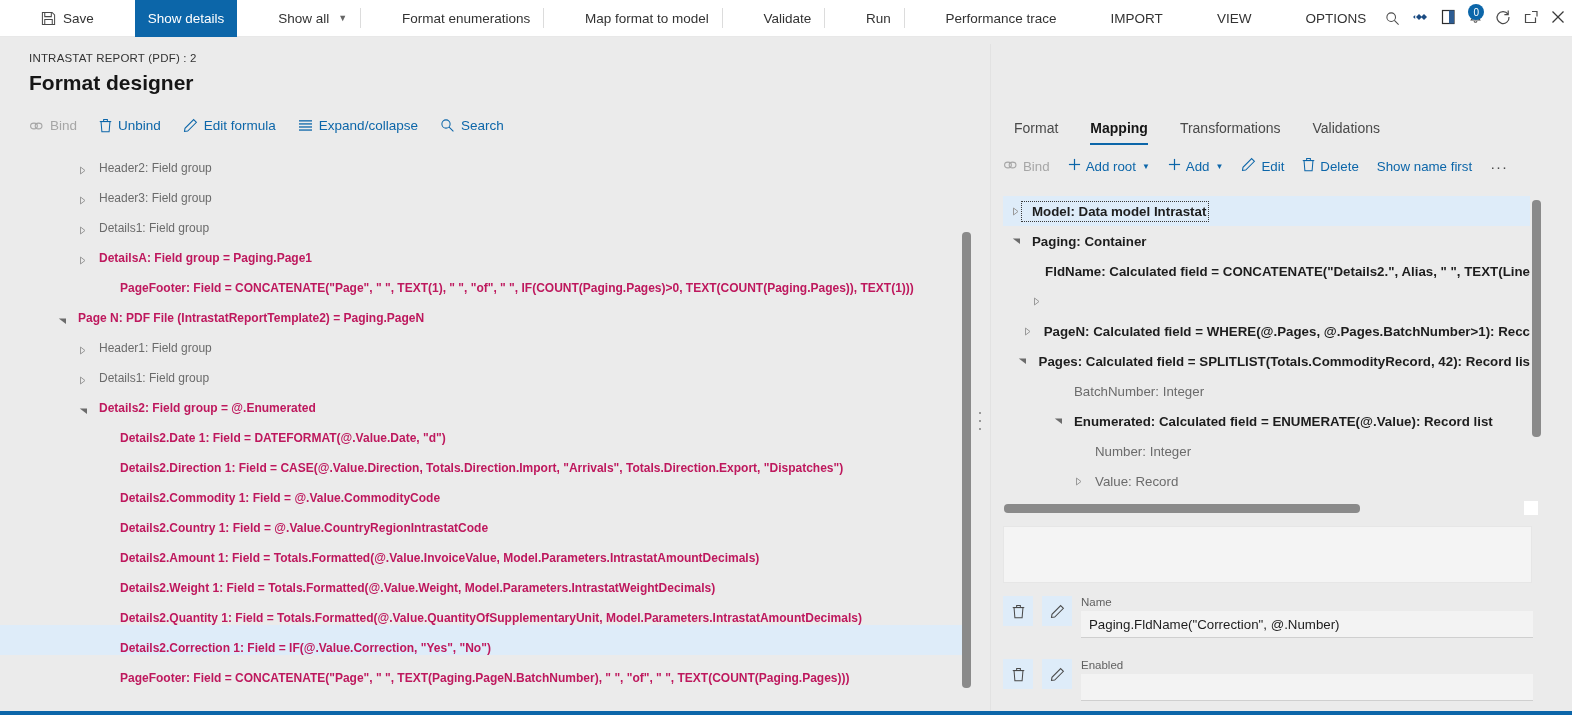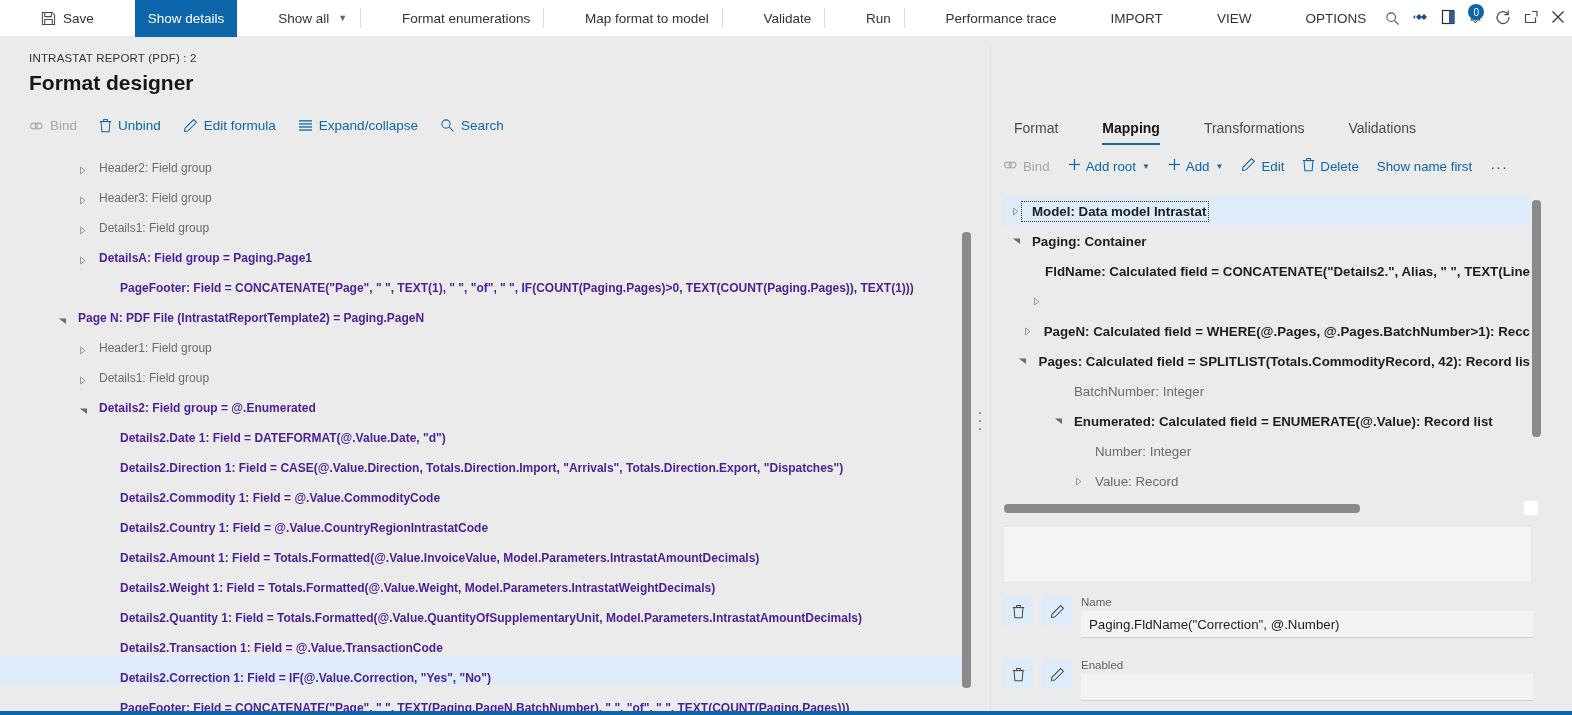--- a/index.html
+++ b/index.html
@@ -78,38 +78,38 @@
     cursor: default;
   }
   .row.sel { background: #deecf9; }
   .row .tw {
     width: 16px; min-width: 16px; display: flex; align-items: center; justify-content: center;
     color: #9a9a9a;
   }
   .row .tw svg { display: block; }
   .row .lbl { padding-left: 8px; }
   .row.muted .lbl { color: #6b6b6b; }
-  .row.bold .lbl { color: #4c1d95; font-weight: bold; }
+  .row.bold .lbl { color: #be185d; font-weight: bold; }
 
   .lscroll {
     position: absolute; left: 962px; top: 232px; width: 9px; height: 456px;
     background: #8a8a8a; border-radius: 4px;
   }
   .splitter {
     position: absolute; left: 976px; top: 412px; width: 8px; height: 18px;
     display: flex; flex-direction: column; justify-content: space-between; align-items: center;
   }
   .splitter i { display: block; width: 2px; height: 2px; background: #9a9a9a; }
 
   .vdiv { position: absolute; left: 990px; top: 44px; width: 1px; height: 671px; background: #e2e2e2; }
 
   
   .rpanel { position: absolute; left: 991px; top: 44px; width: 581px; height: 671px; background: #ebebeb; }
 
-  .rtabs { position: absolute; top: 70px; left: 9px; display: flex; gap: 16px; }
+  .rtabs { position: absolute; top: 70px; left: 9px; display: flex; gap: 4px; }
   .rtab {
     font-size: 14px; color: #4a4a4a; padding: 6px 14px 9px 14px;
     cursor: default; position: relative; white-space: nowrap;
   }
   .rtab.active { color: #161616; font-weight: bold; }
   .rtab.active::after {
     content: ""; position: absolute; left: 14px; right: 14px; bottom: 0;
     height: 2px; background: #0c66a9;
   }
 
@@ -470,25 +470,20 @@
       <div class="row bold">
         <span style="display:inline-block;width:96px"></span>
         <span class="tw"></span>
         <span class="lbl">Details2.Weight 1: Field = Totals.Formatted(@.Value.Weight, Model.Parameters.IntrastatWeightDecimals)</span>
       </div>
       <div class="row bold">
         <span style="display:inline-block;width:96px"></span>
         <span class="tw"></span>
         <span class="lbl">Details2.Quantity 1: Field = Totals.Formatted(@.Value.QuantityOfSupplementaryUnit, Model.Parameters.IntrastatAmountDecimals)</span>
       </div>
-      <div class="row bold">
-        <span style="display:inline-block;width:96px"></span>
-        <span class="tw"></span>
-        <span class="lbl">Details2.Transaction 1: Field = @.Value.TransactionCode</span>
-      </div>
       <div class="row bold sel">
         <span style="display:inline-block;width:96px"></span>
         <span class="tw"></span>
         <span class="lbl">Details2.Correction 1: Field = IF(@.Value.Correction, "Yes", "No")</span>
       </div>
       <div class="row bold">
         <span style="display:inline-block;width:96px"></span>
         <span class="tw"></span>
         <span class="lbl">PageFooter: Field = CONCATENATE("Page", " ", TEXT(Paging.PageN.BatchNumber), " ", "of", " ", TEXT(COUNT(Paging.Pages)))</span>
       </div>

